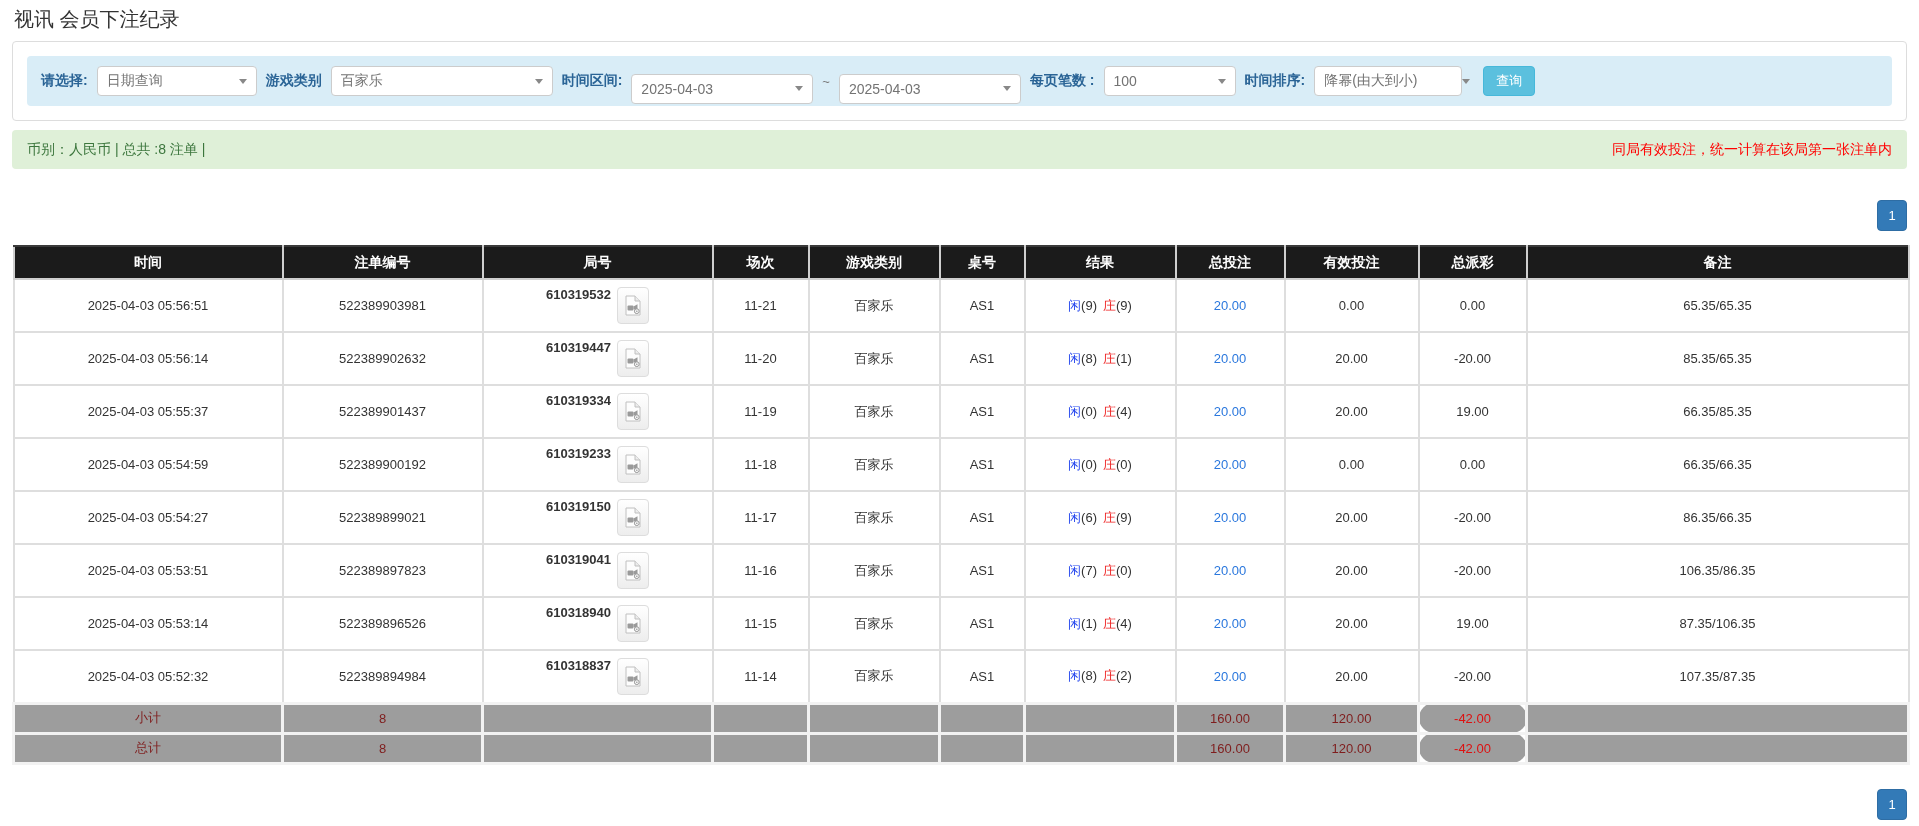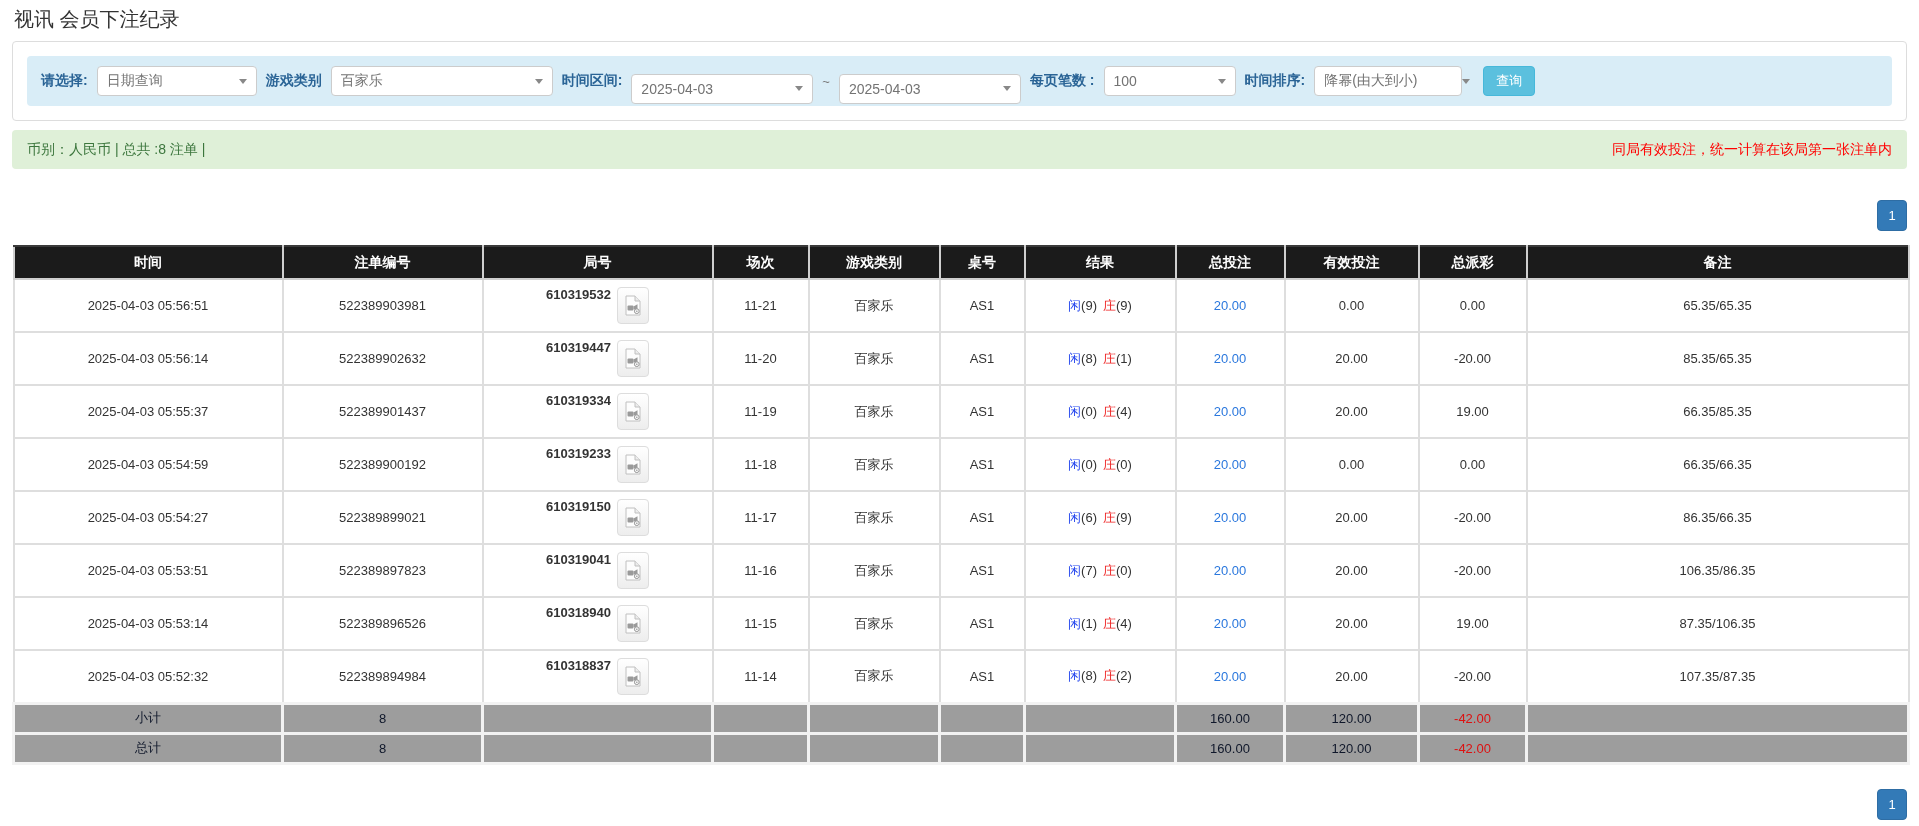--- a/index.html
+++ b/index.html
@@ -64,23 +64,23 @@
   .records td{
     border:2px solid #dedede; height:53px; text-align:center; color:#333; background:#fff;
   }
   .round-wrap{display:flex; align-items:flex-start; justify-content:center; gap:6px;font-weight:bold;}
   .video-btn{
     width:32px; height:37px; border:1px solid #ddd; border-radius:4px; cursor:pointer;
     background:linear-gradient(#ffffff,#ededed); display:inline-flex; align-items:center; justify-content:center;
   }
   .player{color:var(--player-blue);} .banker{color:var(--banker-red); margin-left:6px;}
   a.bet-link{color:var(--link-blue); text-decoration:none; cursor:pointer;}
-  .neg{color:var(--negative-red);}
+  .neg{color:var(--negative-red);border-radius:24px;}
   tr.sum td{
-    background:var(--total-row-bg); color:#0f172a; height:30px; border:3px solid #f2f2f2; font-size:13px;
+    background:var(--total-row-bg); color:#7f1d1d; height:30px; border:3px solid #f2f2f2; font-size:13px;
   }
   tr.sum td.neg{color:#dd1111;}
 </style>
 </head>
 <body>
 
 <div class="page">
 
   <h1 class="page-title">视讯 会员下注纪录</h1>
 

